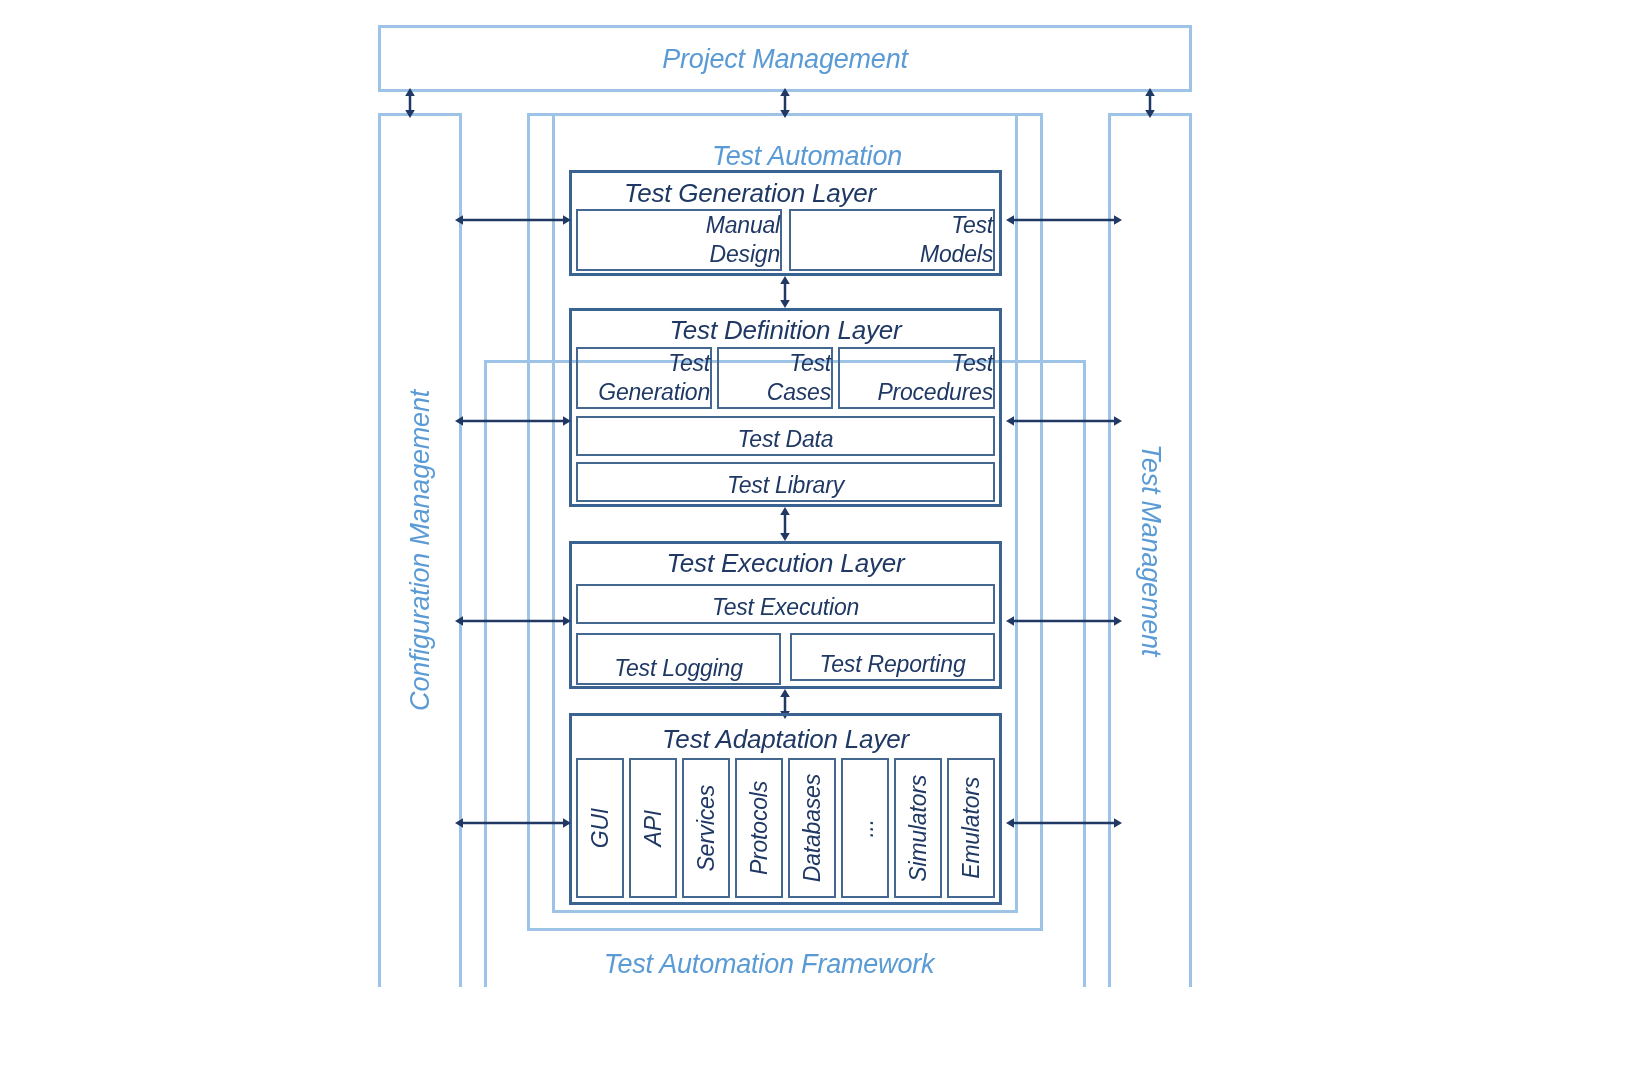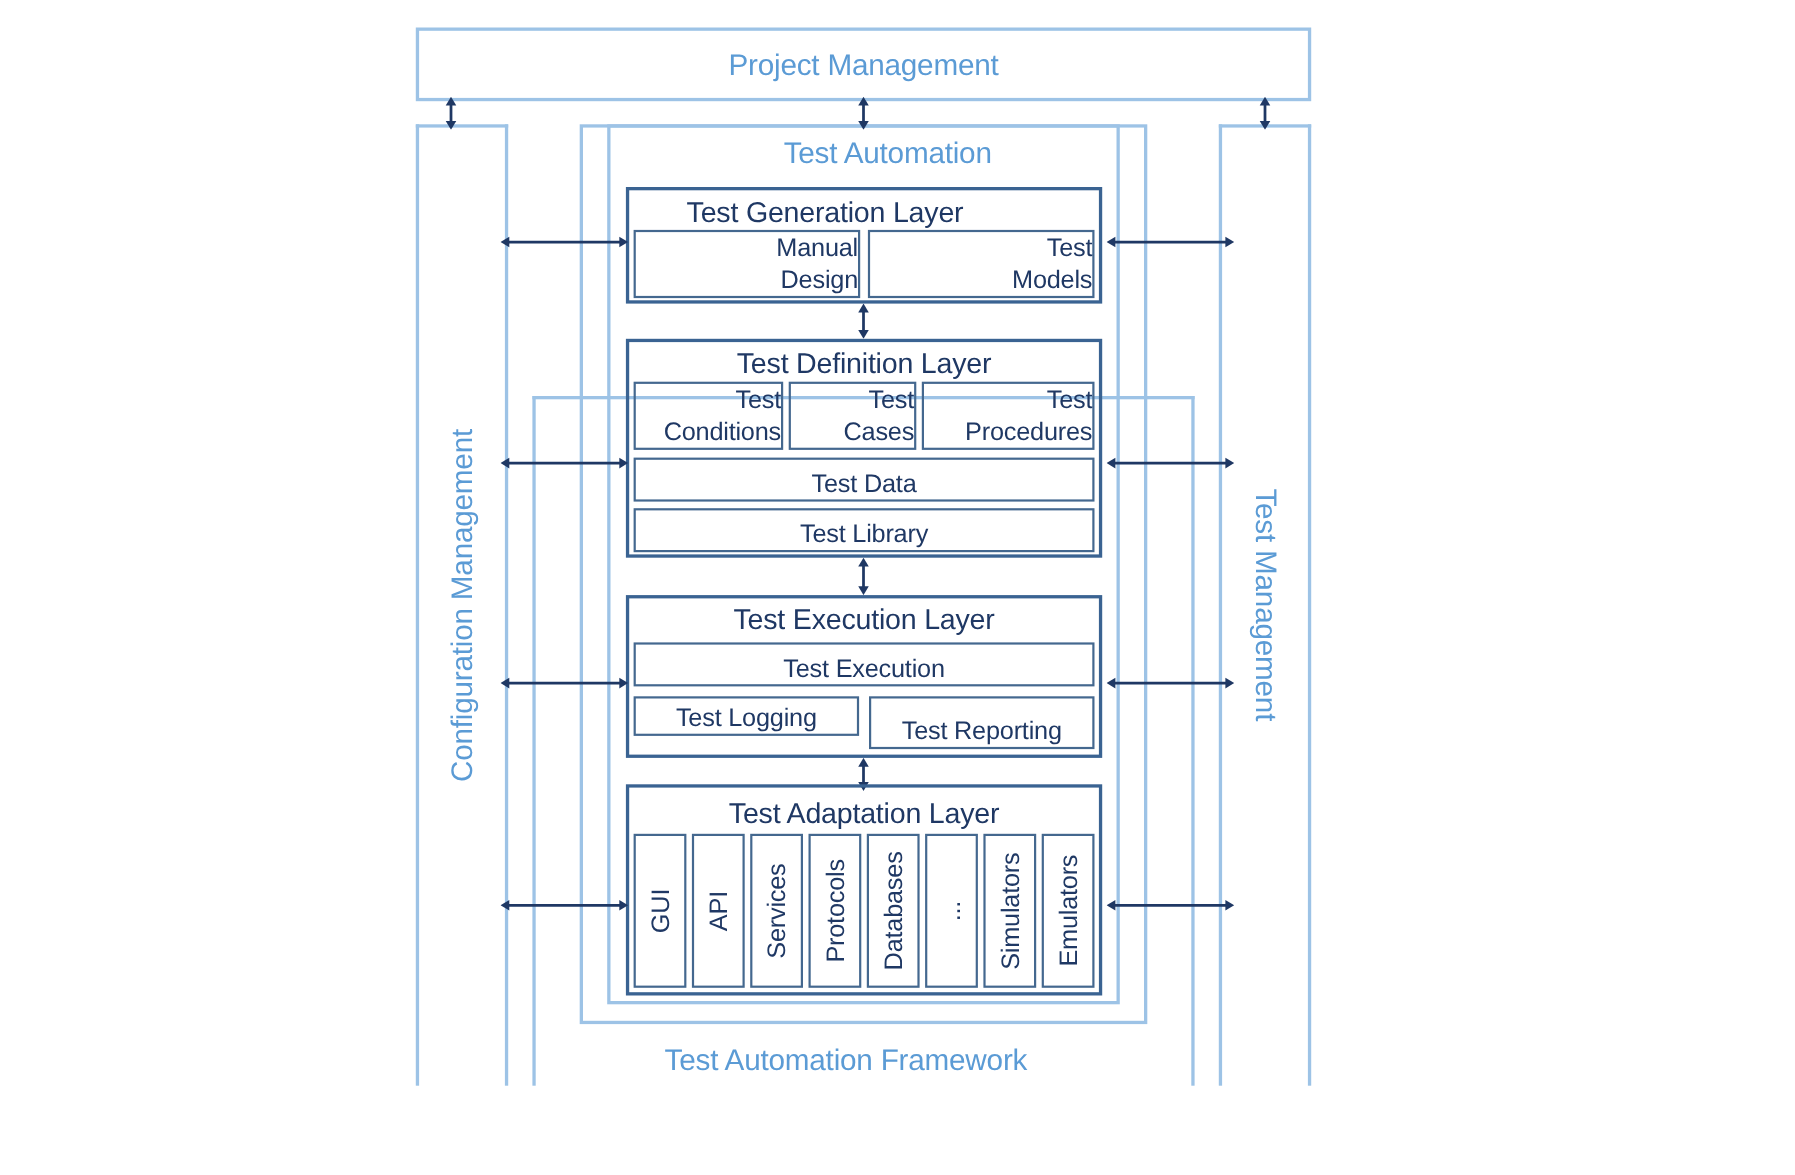--- a/index.html
+++ b/index.html
@@ -12,20 +12,21 @@
     height: 1068px;
     font-family: "Liberation Sans", sans-serif;
     overflow: hidden;
   }
 
   #stage {
     position: relative;
     width: 1632px;
     height: 1068px;
     background: #ffffff;
+    font-style: italic;
   }
 
   
   .box {
     position: absolute;
     box-sizing: border-box;
     background: transparent;
   }
   .lightbox {
     border: 3px solid #9DC3E6;
@@ -109,21 +110,21 @@
 
   <div class="box lightbox open-bottom" style="left:1108px; top:113px; width:84px; height:874px;"></div>
   <div style="position:absolute; left:1108px; top:113px; width:84px; height:874px; display:flex; align-items:center; justify-content:center;">
     <span class="vert-down" style="color:#5B9BD5; font-size:27px; letter-spacing:-0.2px;">Test Management</span>
   </div>
 
   <div class="box lightbox open-bottom" style="left:484px; top:360px; width:602px; height:627px;"></div>
   <div class="label-light" style="left:468px; top:949px; width:602px;">Test Automation Framework</div>
 
   <div class="box lightbox" style="left:527px; top:113px; width:516px; height:818px;"></div>
-  <div class="label-light" style="left:527px; top:124px; width:560px;">Test Automation</div>
+  <div class="label-light" style="left:527px; top:141px; width:560px;">Test Automation</div>
 
   <div class="box lightbox" style="left:552px; top:113px; width:466px; height:800px;"></div>
 
   <div class="box darkbox" style="left:569px; top:170px; width:433px; height:106px;"></div>
   <div class="label-dark" style="left:569px; top:178px; width:362px;">Test Generation Layer</div>
 
   <div class="box darkbox-thin centerline" style="left:576px; top:209px; width:206px; height:62px; flex-direction:column;">
     <span class="label-dark-sm" style="position:static;">Manual</span>
     <span class="label-dark-sm" style="position:static;">Design</span>
   </div>
@@ -138,21 +139,21 @@
       <polygon points="7,0 2.2,8 11.8,8" fill="#1F3864"></polygon>
       <polygon points="7,32 2.2,24 11.8,24" fill="#1F3864"></polygon>
     </svg>
   </div>
 
   <div class="box darkbox" style="left:569px; top:308px; width:433px; height:199px;"></div>
   <div class="label-dark" style="left:569px; top:315px; width:433px;">Test Definition Layer</div>
 
   <div class="box darkbox-thin centerline" style="left:576px; top:347px; width:136px; height:62px; flex-direction:column;">
     <span class="label-dark-sm" style="position:static;">Test</span>
-    <span class="label-dark-sm" style="position:static;">Conditions</span>
+    <span class="label-dark-sm" style="position:static;">Generation</span>
   </div>
   <div class="box darkbox-thin centerline" style="left:717px; top:347px; width:116px; height:62px; flex-direction:column;">
     <span class="label-dark-sm" style="position:static;">Test</span>
     <span class="label-dark-sm" style="position:static;">Cases</span>
   </div>
   <div class="box darkbox-thin centerline" style="left:838px; top:347px; width:157px; height:62px; flex-direction:column;">
     <span class="label-dark-sm" style="position:static;">Test</span>
     <span class="label-dark-sm" style="position:static;">Procedures</span>
   </div>
 
@@ -170,21 +171,21 @@
       <polygon points="7,34 2.2,26 11.8,26" fill="#1F3864"></polygon>
     </svg>
   </div>
 
   <div class="box darkbox" style="left:569px; top:541px; width:433px; height:148px;"></div>
   <div class="label-dark" style="left:569px; top:548px; width:433px;">Test Execution Layer</div>
 
   <div class="box darkbox-thin centerline" style="left:576px; top:584px; width:419px; height:40px;">
     <span class="label-dark-sm" style="position:static;">Test Execution</span>
   </div>
-  <div class="box darkbox-thin centerline" style="left:576px; top:633px; width:205px; height:36px;">
+  <div class="box darkbox-thin centerline" style="left:576px; top:633px; width:205px; height:52px;">
     <span class="label-dark-sm" style="position:static;">Test Logging</span>
   </div>
   <div class="box darkbox-thin centerline" style="left:790px; top:633px; width:205px; height:48px;">
     <span class="label-dark-sm" style="position:static;">Test Reporting</span>
   </div>
 
   <div class="arrow" style="left:778px; top:689px;">
     <svg width="14" height="30" viewBox="0 0 14 30">
       <line x1="7" y1="4" x2="7" y2="26" stroke="#1F3864" stroke-width="2.5"></line>
       <polygon points="7,0 2.2,8 11.8,8" fill="#1F3864"></polygon>

